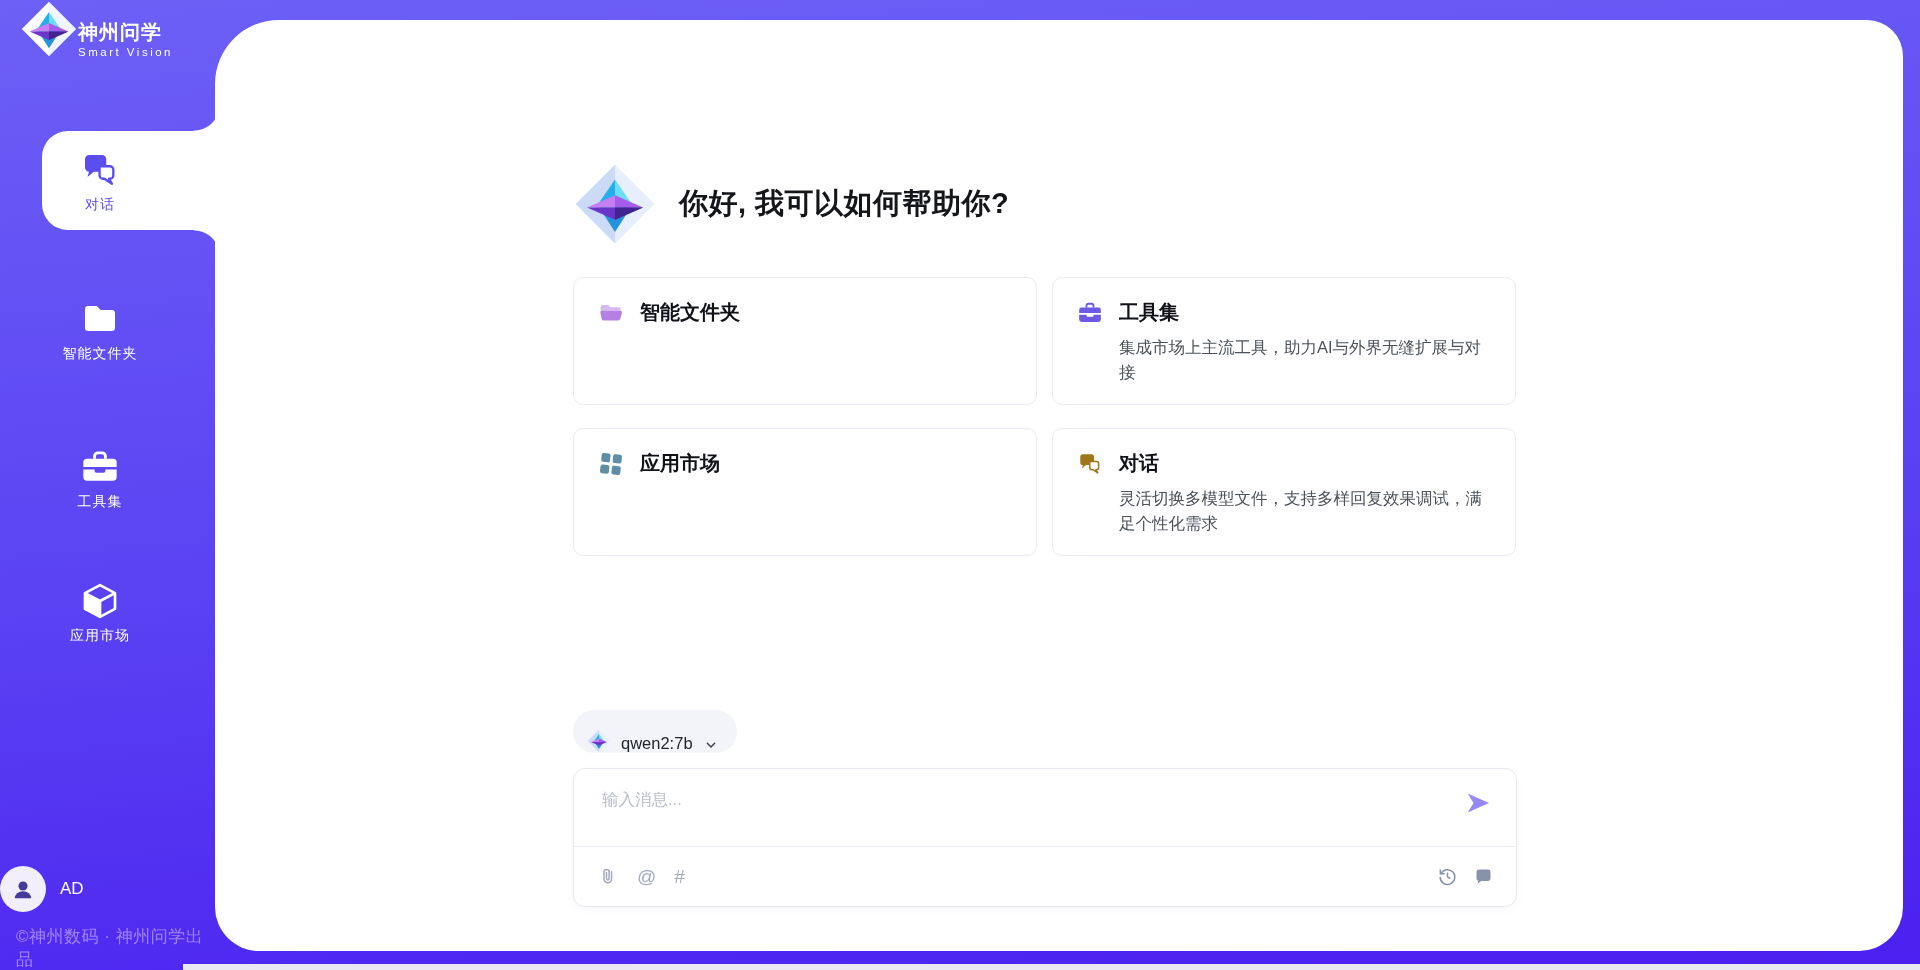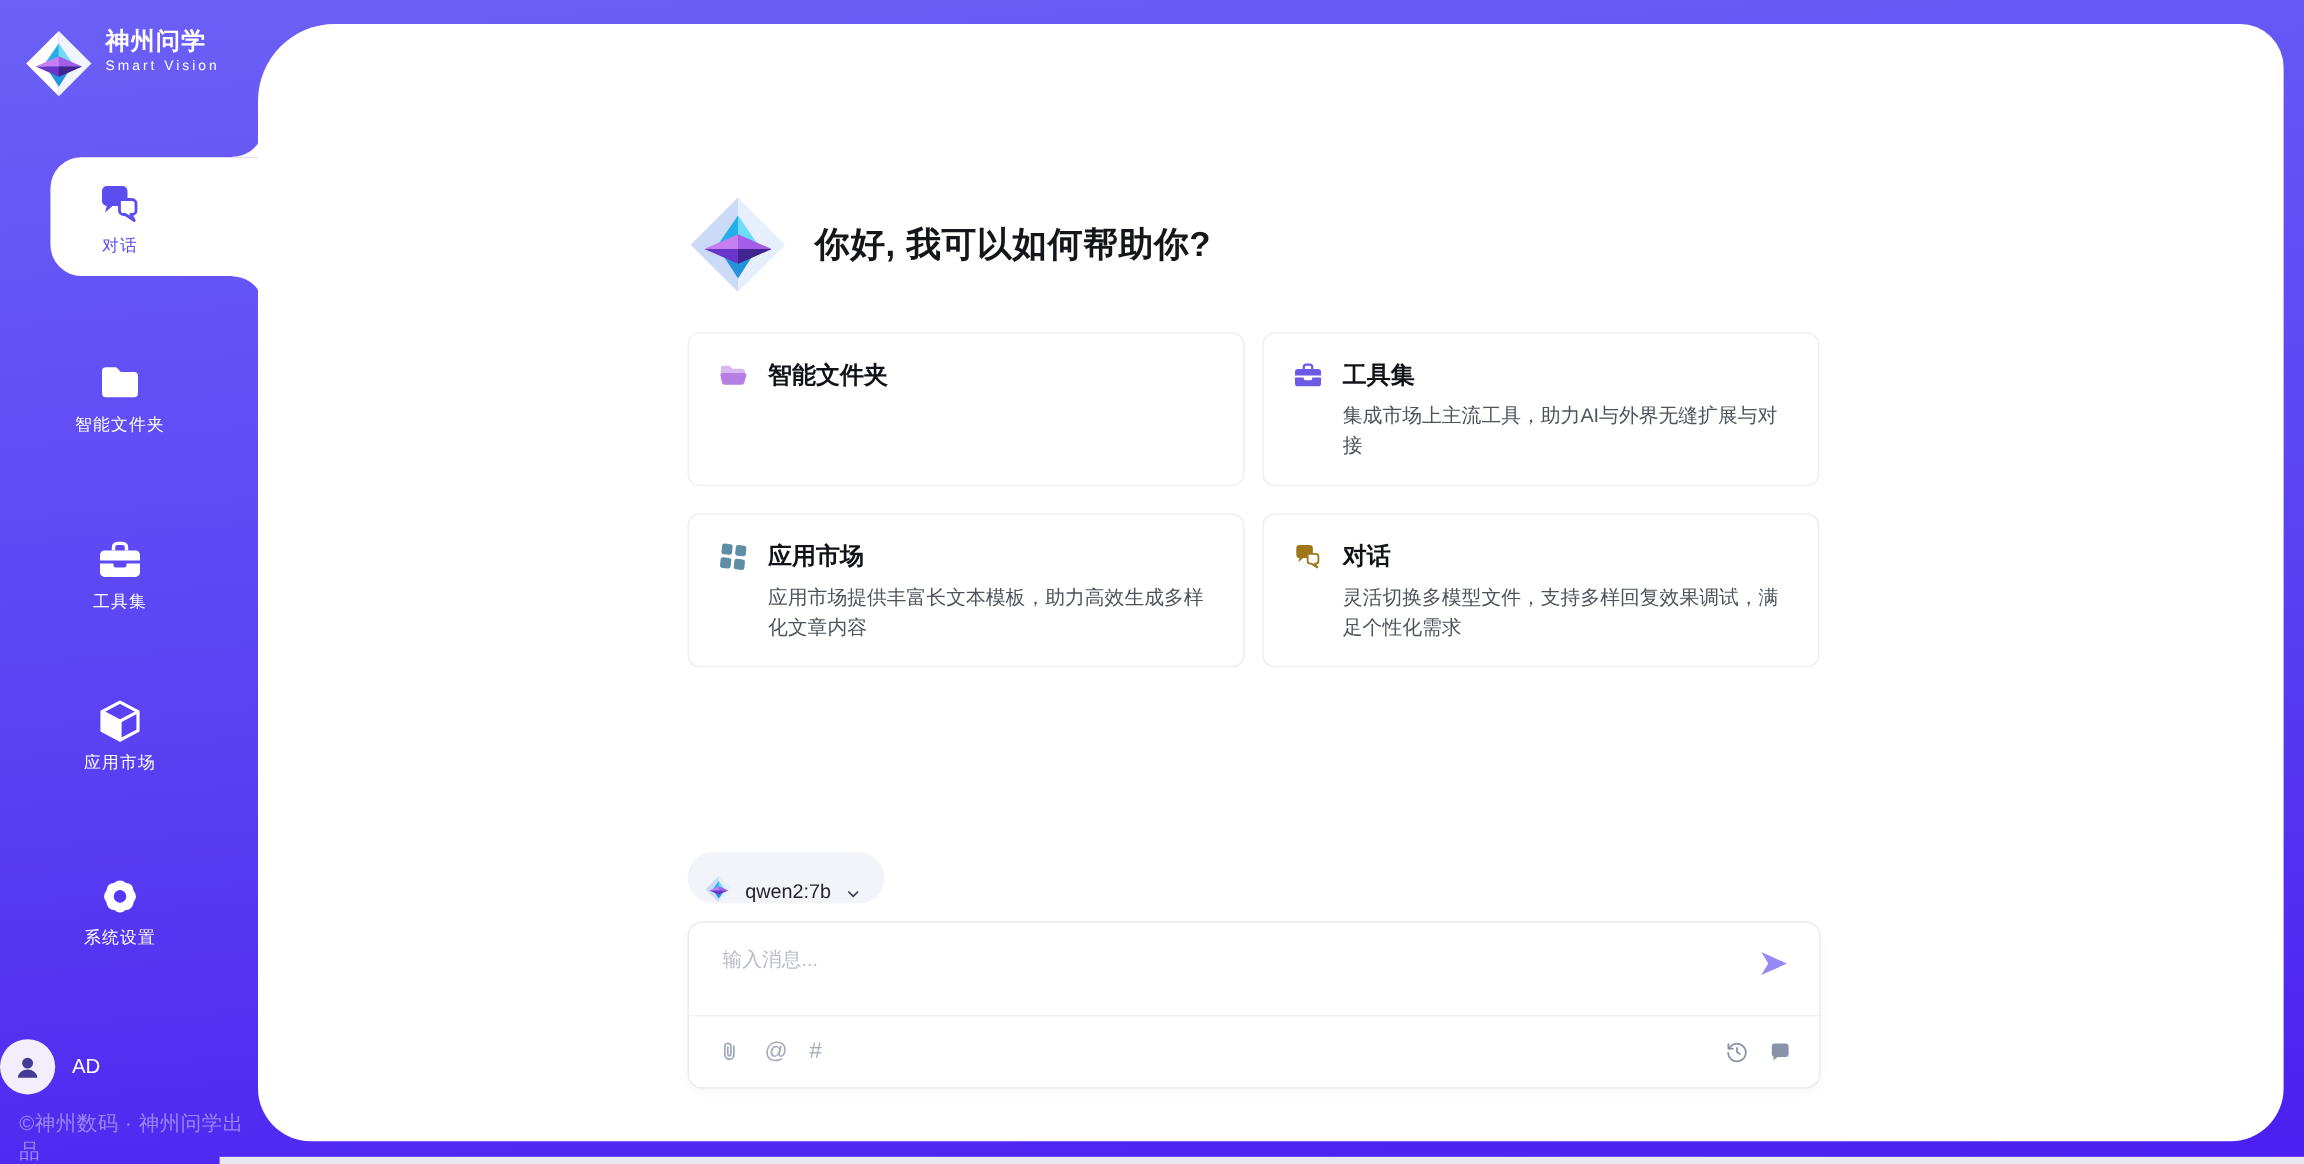--- a/index.html
+++ b/index.html
@@ -14,21 +14,21 @@
   .main-panel{
     position:absolute;left:215px;top:20px;width:1688px;height:931px;
     background:#fff;border-radius:64px 36px 44px 44px;z-index:1;text-decoration:underline;
   }
 
   
   .bottom-strip{position:absolute;left:183px;right:0;bottom:0;height:6px;background:#e9eaf1;z-index:3}
 
   
   .sidebar{position:absolute;left:0;top:0;width:215px;height:970px;z-index:2}
-  .logo{position:absolute;left:20px;top:24px;display:flex;align-items:flex-start;gap:10px}
+  .logo{position:absolute;left:20px;top:0;display:flex;align-items:flex-end;}
   .logo .gem{width:58px;height:58px}
   .logo-name{color:#fff;font-size:20px;font-weight:bold;letter-spacing:1px;line-height:1.1}
   .logo-sub{color:#fff;font-size:11.5px;letter-spacing:2.5px;margin-top:3px}
 
   .nav-item{position:absolute;left:0;width:200px;height:99px;text-align:center;cursor:pointer}
   .nav-icon{width:44px;height:40px;margin:19px auto 6px auto;color:#fff}
   .nav-label{font-size:14px;color:#fff;letter-spacing:1px}
   .nav-item.active .nav-label{color:var(--accent,#5B4DF0)}
   .nav-item.active .nav-icon{color:var(--accent,#5B4DF0)}
 
@@ -137,35 +137,20 @@
       <path d="M24 24 L6 14.5 v19 L24 43 Z" fill="currentColor" stroke="none"></path>
       <g fill="none" stroke="currentColor" stroke-width="3.2" stroke-linejoin="round">
         <path d="M24 5 42 14.5 v19 L24 43 6 33.5 v-19 Z"></path>
         <path d="M6 14.5 24 24 42 14.5"></path>
         <path d="M24 24 V43"></path>
       </g>
     </svg>
     <div class="nav-label">应用市场</div>
   </div>
 
-  <div class="nav-item" style="top:708px">
-    <svg class="nav-icon" viewBox="0 0 48 48">
-      <defs>
-          <mask id="gearhole">
-            <rect width="48" height="48" fill="#fff"></rect>
-            <circle cx="24" cy="24" r="6.3" fill="#000"></circle>
-          </mask>
-        </defs>
-      <g mask="url(#gearhole)" fill="currentColor">
-        <rect x="10.5" y="10.5" width="27" height="27" rx="7.5"></rect>
-        <rect x="10.5" y="10.5" width="27" height="27" rx="7.5" transform="rotate(45 24 24)"></rect>
-      </g>
-    </svg>
-    <div class="nav-label">系统设置</div>
-  </div>
 
   <div class="user-row">
     <div class="avatar">
       <svg viewBox="0 0 24 24" fill="#453a96">
         <circle cx="12" cy="9.2" r="4.2"></circle>
         <path d="M4.5 20.5 a7.5 6.5 0 0 1 15 0 Z"></path>
       </svg>
     </div>
     <div class="user-name">AD</div>
   </div>
@@ -226,21 +211,20 @@
               <g transform="rotate(6 12 12)">
                 <rect x="2.6" y="2.6" width="8.2" height="8.2" rx="1.8"></rect>
                 <rect x="13.2" y="2.6" width="8.2" height="8.2" rx="1.8"></rect>
                 <rect x="2.6" y="13.2" width="8.2" height="8.2" rx="1.8"></rect>
                 <rect x="13.2" y="13.2" width="8.2" height="8.2" rx="1.8"></rect>
               </g>
             </svg>
           </span>
           <span class="card-title">应用市场</span>
         </div>
-        <div class="card-desc">应用市场提供丰富长文本模板，助力高效生成多样化文章内容</div>
       </div>
 
       <div class="card">
         <div class="card-head">
           <span class="card-icon" style="color: rgb(161, 118, 27);">
             <svg viewBox="0 0 48 48">
               <path d="M6 11 a5 5 0 0 1 5-5 h15.5 a5 5 0 0 1 5 5 v10 a5 5 0 0 1 -5 5 H16.5 l-7.5 6.5 1.8-6.5 H11 a5 5 0 0 1 -5-5 Z" fill="currentColor"></path>
               <path d="M23.5 19.5 h12.5 a4 4 0 0 1 4 4 v7 a4 4 0 0 1 -4 4 h-1.2 l3.5 6 -9-6 H27.5 a4 4 0 0 1 -4-4 Z" fill="#fff" stroke="currentColor" stroke-width="2.8" stroke-linejoin="round"></path>
             </svg>
           </span>

